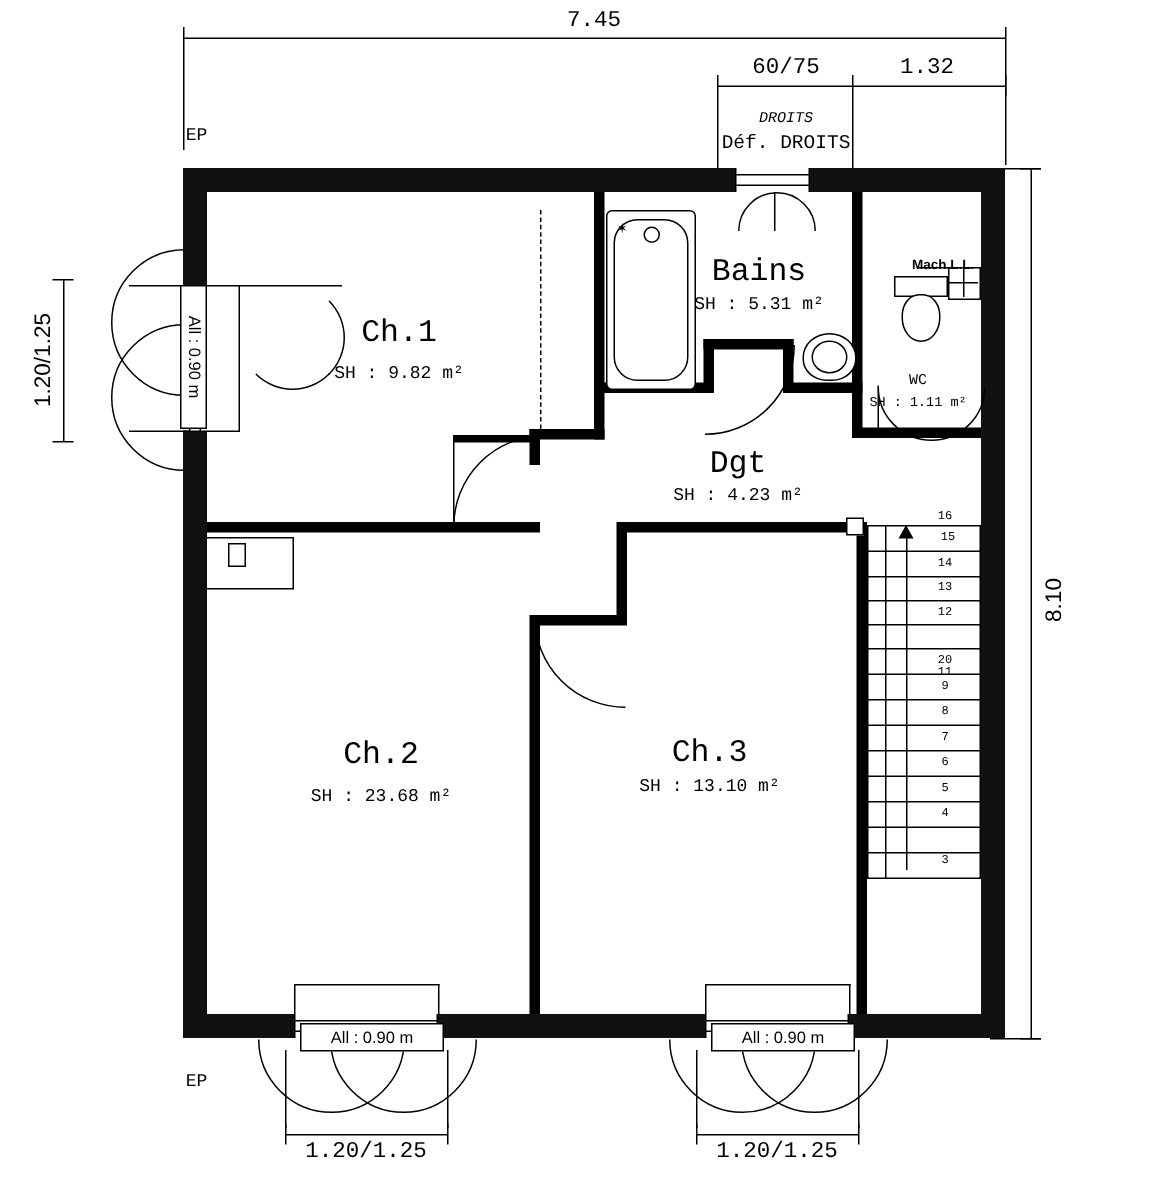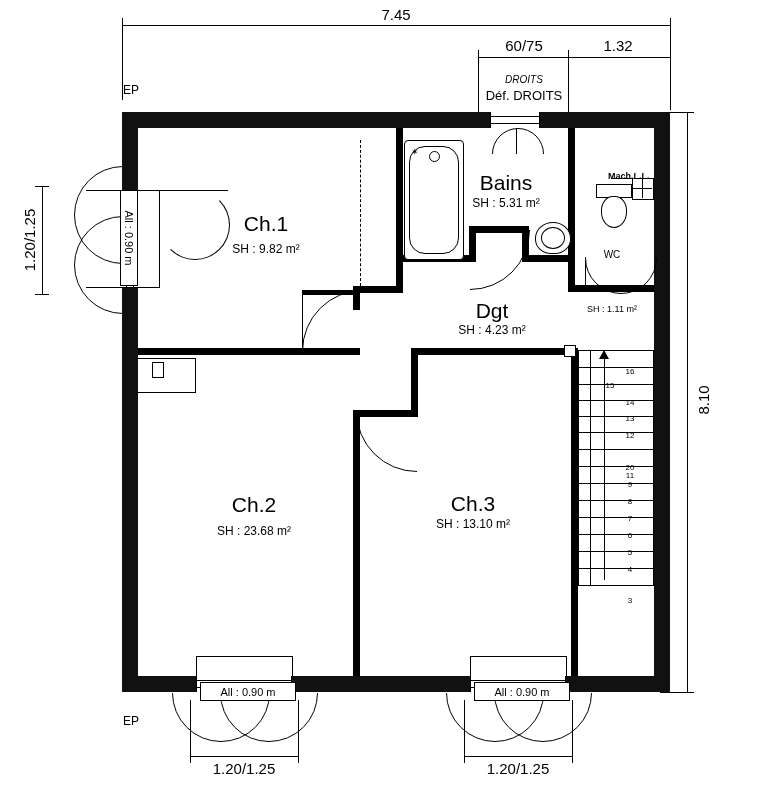--- a/index.html
+++ b/index.html
@@ -19,21 +19,21 @@
     background: #ffffff;
   }
   .abs { position: absolute; }
   .txt {
     position: absolute;
     white-space: nowrap;
     font-family: "Liberation Sans", sans-serif;
     color: #000;
     line-height: 1;
   }
-  .ctr { transform: translate(-50%, -50%); }
+  .ctr { transform: translate(-50%, -50%); font-family: Liberation Mono, monospace; }
   .rot90 { transform: translate(-50%, -50%) rotate(-90deg); }
 
   
   .wall { background: #111; position: absolute; }
   .thin { background: #000; position: absolute; }
   .dim-line { background: #000; position: absolute; height: 1px; }
   .dim-vline { background: #000; position: absolute; width: 1px; }
   .ext { background: #000; position: absolute; width: 1px; }
   .ext-h { background: #000; position: absolute; height: 1px; }
   .dashed-v {
@@ -63,21 +63,20 @@
     font-size: 10px;
   }
   .tiny {
     font-size: 9px;
   }
   .dim-txt {
     font-size: 15px;
   }
   .stair-num {
     font-size: 8px;
-    margin-top: 27px;
   }
   .box-lbl {
     position: absolute;
     border: 1px solid #000;
     background: #fff;
     box-sizing: border-box;
     font-size: 11px;
     text-align: center;
     line-height: 1;
     color: #000;
@@ -276,21 +275,21 @@
   <div class="thin" style="left:578px; top:534px; width:76px; height:1px;"></div>
   <div class="thin" style="left:578px; top:551px; width:76px; height:1px;"></div>
   <div class="thin" style="left:578px; top:568px; width:76px; height:1px;"></div>
 
   <div class="thin" style="left:590px; top:350px; width:1px; height:236px;"></div>
 
   <div class="thin" style="left:604px; top:355px; width:1px; height:225px;"></div>
   <div class="abs" style="left:599px; top:350px; width:0; height:0; border-left:5px solid transparent; border-right:5px solid transparent; border-bottom:9px solid #000;"></div>
 
   <div class="txt stair-num ctr" style="left:630px; top:345px;">16</div>
-  <div class="txt stair-num ctr" style="left:610px; top:359px;text-align:center;">15</div>
+  <div class="txt stair-num ctr" style="left:632px; top:359px;text-align:center;">15</div>
   <div class="txt stair-num ctr" style="left:630px; top:376px;">14</div>
   <div class="txt stair-num ctr" style="left:630px; top:392px;">13</div>
   <div class="txt stair-num ctr" style="left:630px; top:409px;">12</div>
   <div class="txt stair-num ctr" style="left:630px; top:449px;">11</div>
   <div class="txt stair-num ctr" style="left:630px; top:441px;">20</div>
   <div class="txt stair-num ctr" style="left:630px; top:458px;">9</div>
   <div class="txt stair-num ctr" style="left:630px; top:475px;">8</div>
   <div class="txt stair-num ctr" style="left:630px; top:492px;">7</div>
   <div class="txt stair-num ctr" style="left:630px; top:509px;">6</div>
   <div class="txt stair-num ctr" style="left:630px; top:526px;">5</div>
@@ -299,21 +298,21 @@
 
   <div class="abs" style="left:564px; top:345px; width:10px; height:10px; border:1px solid #000; background:#fff;"></div>
 
   <div class="txt label-room-name ctr" style="left:266px; top:223px;">Ch.1</div>
   <div class="txt label-room-area ctr" style="left:266px; top:249px;">SH : 9.82 m²</div>
 
   <div class="txt label-room-name ctr" style="left:506px; top:182px;">Bains</div>
   <div class="txt label-room-area ctr" style="left:506px; top:203px;">SH : 5.31 m²</div>
 
   <div class="txt small ctr" style="left:612px; top:255px;">WC</div>
-  <div class="txt tiny ctr" style="left:612px; top:269px;margin-top:40px;">SH : 1.11 m²</div>
+  <div class="txt tiny ctr" style="left:612px; top:269px;">SH : 1.11 m²</div>
 
   <div class="txt label-room-name ctr" style="left:492px; top:310px;">Dgt</div>
   <div class="txt label-room-area ctr" style="left:492px; top:330px;">SH : 4.23 m²</div>
 
   <div class="txt label-room-name ctr" style="left:254px; top:504px;">Ch.2</div>
   <div class="txt label-room-area ctr" style="left:254px; top:531px;">SH : 23.68 m²</div>
 
   <div class="txt label-room-name ctr" style="left:473px; top:503px;">Ch.3</div>
   <div class="txt label-room-area ctr" style="left:473px; top:524px;">SH : 13.10 m²</div>
 

